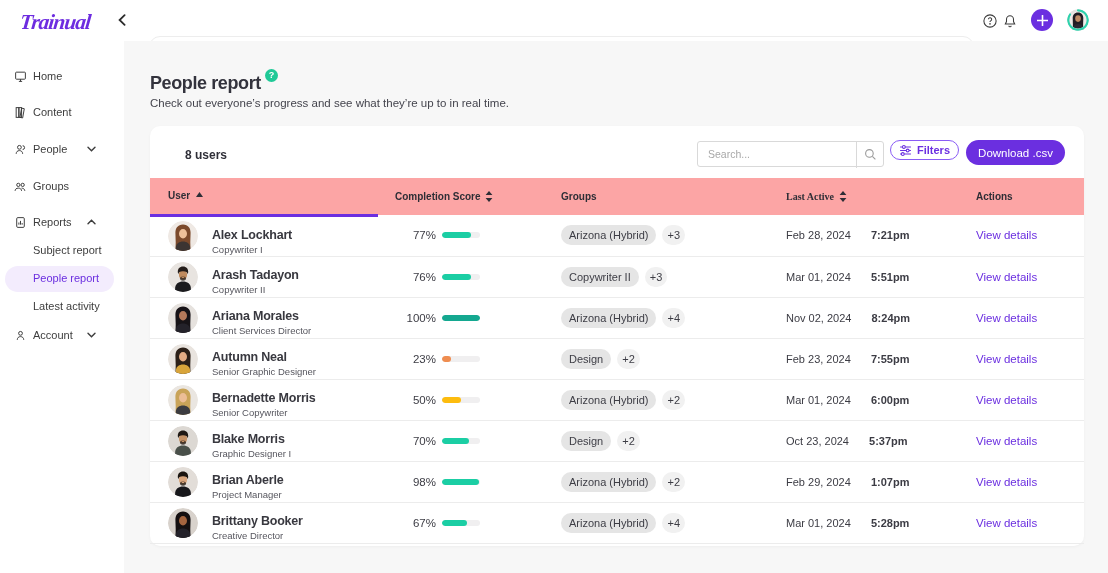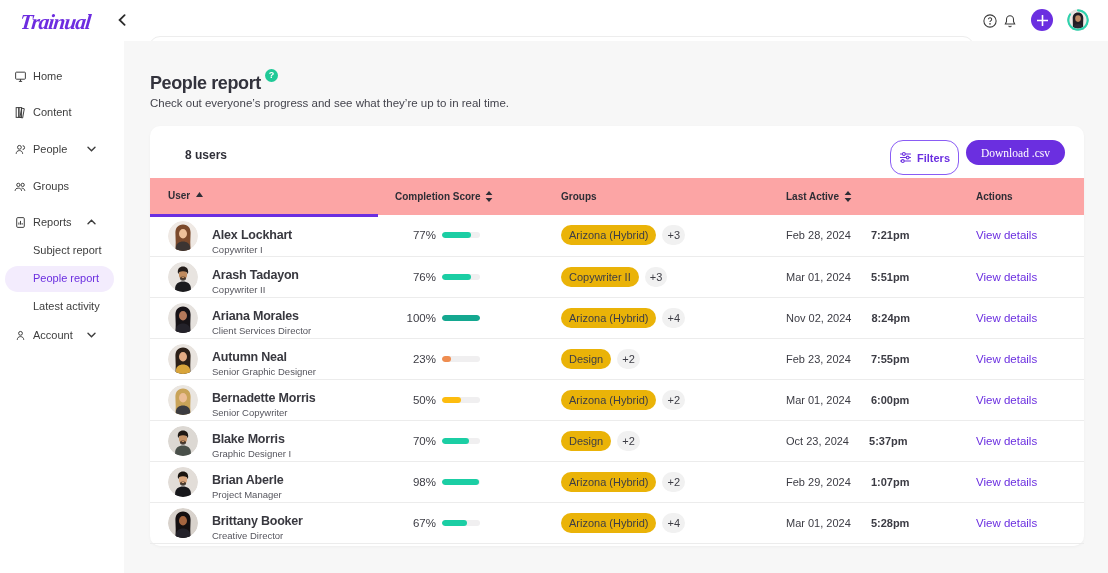--- a/index.html
+++ b/index.html
@@ -20,42 +20,42 @@
 .active-pill { position:absolute; left:5px; width:109px; height:26px; background:#f3ecfd; border-radius:13px; }
 .content { position:absolute; left:124px; top:41px; width:984px; height:532px; background:#f7f7f7; }
 h1 { position:absolute; left:26px; top:32px; font-size:18px; color:#33333d; letter-spacing:-0.4px; }
 .qbadge { position:absolute; left:141px; top:28px; width:13px; height:13px; background:#20c997; border-radius:50%; color:#fff; font-size:9px; font-weight:bold; text-align:center; line-height:13px; }
 .subtitle { position:absolute; left:26px; top:56px; font-size:11.5px; color:#44444d; }
 .card { position:absolute; left:26px; top:85px; width:934px; height:420px; background:#fff; border-radius:10px; box-shadow:0 1px 3px rgba(0,0,0,0.04); }
 .nusers { position:absolute; left:19px; top:22px; font-size:12px; color:#2f2f38; font-weight:bold;padding-left:16px; }
 .tsearch { position:absolute; left:547px; top:15px; width:187px; height:26px; border:1px solid #d9d9d9; border-radius:3px; display:flex; align-items:center; }
 .tsearch .ph { padding-left:10px; color:#a8a8a8; font-size:10.5px; flex:1; }
 .tsearch .mag { width:27px; height:27px; border-left:1px solid #d9d9d9; display:flex; align-items:center; justify-content:center; }
-.filters { position:absolute; left:740px; top:14px; width:69px; height:35px; border:1.5px solid #8a5cf5; border-radius:13px; display:flex; align-items:center; justify-content:center; color:#6b2fe0; font-size:11px; font-weight:bold; gap:5px; }
-.dlbtn { position:absolute; left:816px; top:14px; width:99px; height:25px; background:#6b2fe0; border-radius:13px; color:#fff; font-size:11.5px; display:flex; align-items:center; justify-content:center;font-family:Liberation Serif, serif; }
+.filters { position:absolute; left:740px; top:14px; width:69px; height:20px; border:1.5px solid #8a5cf5; border-radius:13px; display:flex; align-items:center; justify-content:center; color:#6b2fe0; font-size:11px; font-weight:bold; gap:5px; }
+.dlbtn { position:absolute; left:816px; top:14px; width:99px; height:25px; background:#6b2fe0; border-radius:13px; color:#fff; font-size:11.5px; display:flex; align-items:center; justify-content:center; }
 table.tbl { position:absolute; left:0; top:52px; width:934px; border-collapse:collapse; font-size:12px; table-layout:fixed; }
 table.tbl td { padding:0; }
 .thead { background:#fca5a5; height:37px; }
 .thead th { text-align:left; font-size:10px; color:#2e2e36; padding:0; }
 .thead th.th-user { width:228px; padding-left:18px; border-bottom:3px solid #6b2fe0; }
 .thead th.th-cs { width:183px; padding-left:17px; }
 .thead th.th-g { width:225px; }
-.thead th.th-la { width:190px; }
+.thead th.th-la { width:190px;font-family:Liberation Serif, serif; }
 .th-a { }
 tr.row { height:41px; border-bottom:1px solid #ececec; }
 .ucell { display:flex; align-items:center; padding-left:18px; }
 .uav { width:30px; height:30px; border-radius:50%; flex:none; }
 .uinfo { margin-left:14px; margin-top:10px; }
 .uname { font-size:12.5px; font-weight:bold; color:#38383f; letter-spacing:-0.2px; }
 .urole { font-size:9.5px; color:#56565e; margin-top:2px; }
 .cscell { display:flex; align-items:center; }
 .pct { width:58px; text-align:right; font-size:11.5px; color:#3c3c44; }
 .track { width:38px; height:6px; background:#f0eff0; border-radius:3px; margin-left:6px; overflow:hidden; }
 .fill { height:6px; border-radius:3px; }
-.gpill { display:inline-block; background:#eab308; border-radius:10px; padding:4px 8px; font-size:11px; color:#3d3d45; }
+.gpill { display:inline-block; background:#e5e5e5; border-radius:10px; padding:4px 8px; font-size:11px; color:#3d3d45; }
 .gplus { display:inline-block; background:#f1f1f1; border-radius:10px; padding:4px 5px; font-size:11px; color:#3d3d45; margin-left:6px; }
 .lacell { font-size:11px; color:#3c3c44; }
 .lacell b { margin-left:17px; }
 .vd { color:#6b2fe0; font-size:11.5px; }
 </style>
 </head>
 <body>
 <div class="topbar">
   <svg class="logo" width="110" height="34" viewBox="0 0 110 34">
       <text x="0" y="25" font-family="Liberation Serif" font-style="italic" font-weight="bold" font-size="21.5" fill="#6d2ce0" transform="skewX(-6)" letter-spacing="-1">Trainual</text>
@@ -129,20 +129,29 @@
       </svg>Account<svg class="chev" width="9" height="6" viewBox="0 0 9 6" fill="none" stroke="#3d3d3d" stroke-width="1.4" stroke-linecap="round">
         <path d="M1 1.2 L4.5 4.8 L8 1.2"></path>
       </svg></div>
 </div>
 <div class="content">
   <h1><b>People report</b></h1>
   <div class="qbadge">?</div>
   <div class="subtitle">Check out everyone’s progress and see what they’re up to in real time.</div>
   <div class="card">
     <div class="nusers">8 users</div>
+    <div class="tsearch">
+        <div class="ph">Search...</div>
+        <div class="mag">
+          <svg width="13" height="13" viewBox="0 0 24 24" fill="none" stroke="#999" stroke-width="2">
+            <circle cx="10" cy="10" r="7"></circle>
+            <path d="M15.5 15.5 L21 21"></path>
+          </svg>
+        </div>
+      </div>
     <div class="filters"><svg width="13" height="13" viewBox="0 0 24 24" fill="none" stroke="#6b2fe0" stroke-width="2">
           <path d="M2 5.5h20M2 12h20M2 18.5h20"></path>
           <circle cx="9" cy="5.5" r="2.6" fill="#fff"></circle>
           <circle cx="16" cy="12" r="2.6" fill="#fff"></circle>
           <circle cx="7" cy="18.5" r="2.6" fill="#fff"></circle>
         </svg>Filters</div>
     <div class="dlbtn">Download .csv</div>
     <table class="tbl">
       <tbody>
           <tr class="thead">

